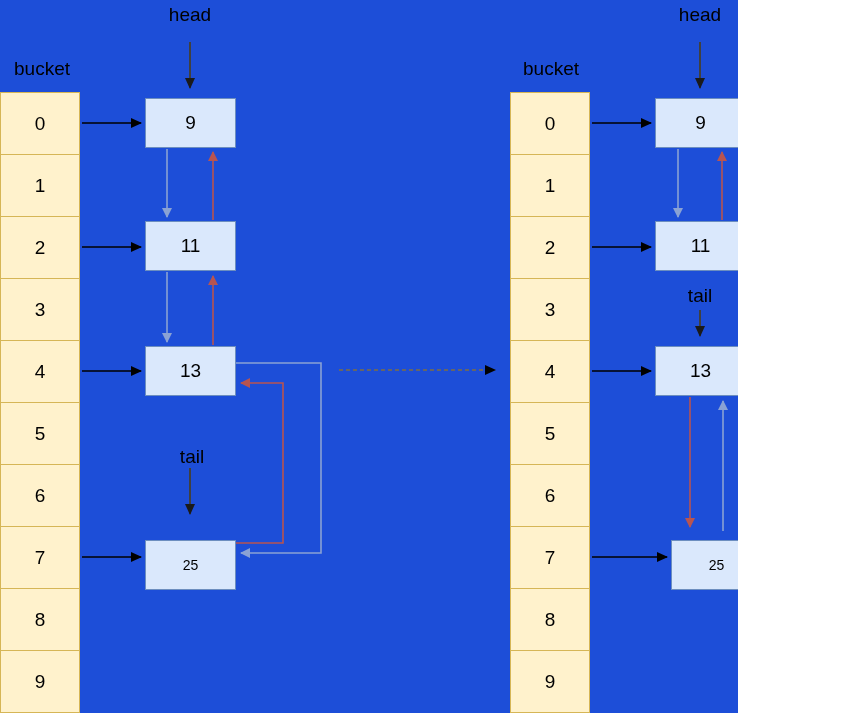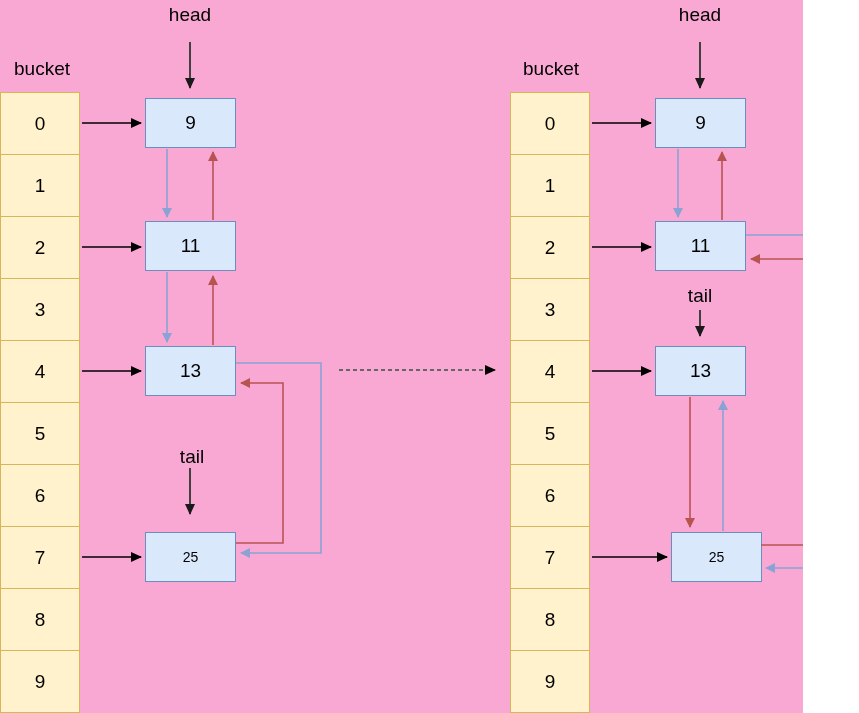--- a/index.html
+++ b/index.html
@@ -1,19 +1,19 @@
 <!DOCTYPE html>
 <html><head>
 <meta charset="utf-8">
 <style>
   html,body{margin:0;padding:0;background:#ffffff;}
   .canvas{
     position:relative;
-    width:803px;height:713px;
-    background:#f9a8d4;
+    width:738px;height:713px;
+    background:#1d4ed8;
     font-family:"Liberation Sans", sans-serif;
     overflow:hidden;
   }
   .lbl{
     position:absolute;
     transform:translateX(-50%);
     font-size:19px;color:#000;
     white-space:nowrap;
   }
   .bucket-col{
@@ -31,21 +31,21 @@
   .bucket-cell:first-child{margin-top:0;}
   .node{
     position:absolute;
     width:91px;height:50px;
     background:#DAE8FC;
     border:1px solid #6C8EBF;
     box-sizing:border-box;
     display:flex;align-items:center;justify-content:center;
     font-size:19px;color:#000;
   }
-  .node.small{font-size:14px;}
+  .node.small{font-size:14px;margin-top:8px;}
   svg.wires{position:absolute;left:0;top:0;pointer-events:none;}
 </style>
 </head>
 <body>
 
 <div class="canvas">
 
   <div class="lbl" style="left:190px;top:4px;">head</div>
   <div class="lbl" style="left:42px;top:58px;">bucket</div>
   <div class="lbl" style="left:192px;top:446px;">tail</div>

